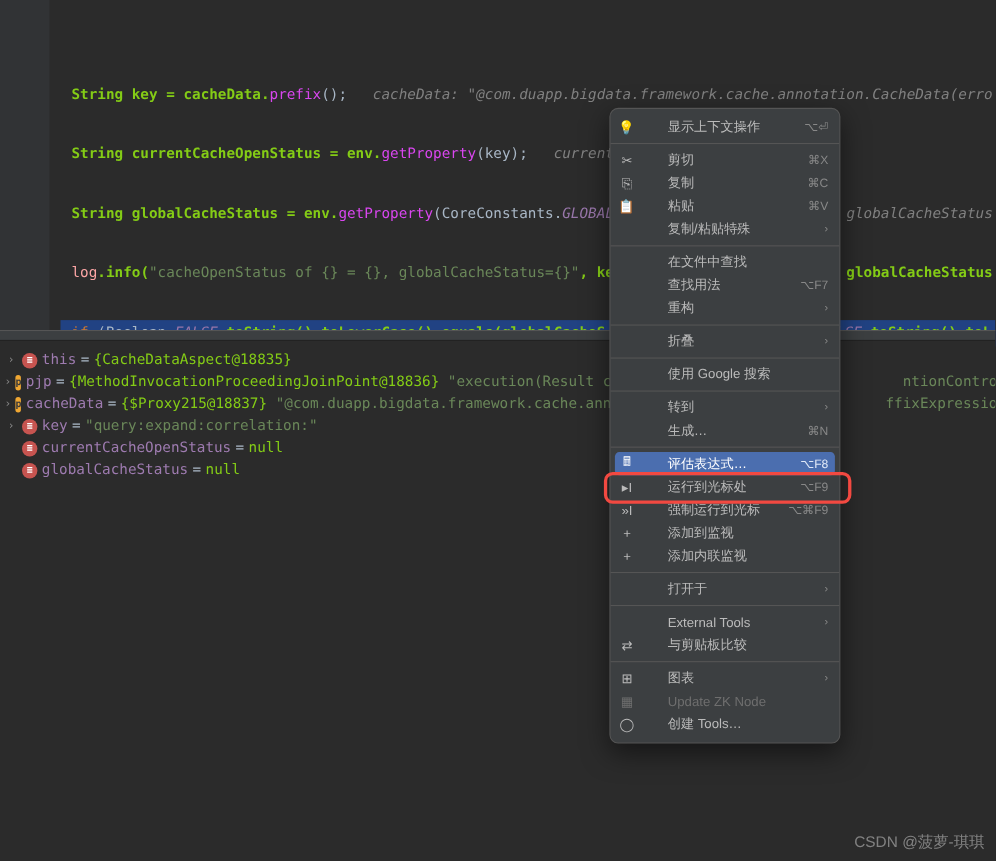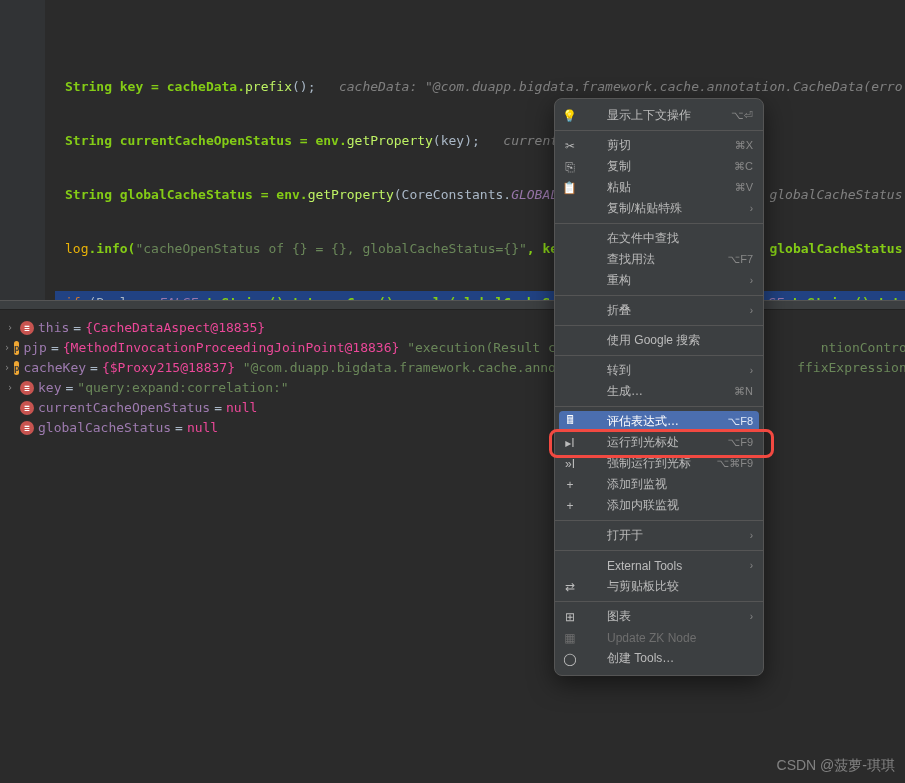--- a/index.html
+++ b/index.html
@@ -28,22 +28,22 @@
     position: absolute;
     left: 0; top: 0;
     width: 45px;
     height: 100%;
     background: #313335;
   }
   .code { padding-left: 55px; }
   .kw { color: #cc7832; }
   .str { color: #6a8759; }
   .const { color: #9876aa; font-style: italic; }
-  .field { color: #eab308; margin-top: 32px; }
-  .method { color: #bef264; }
+  .field { color: #fca5a5; margin-top: 32px; }
+  .method { color: #d946ef; }
   .paren { color: #a9b7c6; }
   .punc { color: #cc7832; }
   .comment { color: #808080; font-style: italic; }
   .ident { color: #84cc16; font-weight: bold; }
   .under { text-decoration: underline dotted #808080; }
   .static { color: #9876aa; font-style: italic; }
 
   .divider {
     position: absolute;
     left: 0; right: 0;
@@ -75,21 +75,21 @@
     border-radius: 7px;
     display: inline-flex;
     align-items: center; justify-content: center;
     font-size: 9px;
     margin: 0 4px;
     font-weight: bold;
   }
   .badge-red { background: #c75450; color: #fff; }
   .badge-or { background: #f0a732; color: #3b3b3b; }
   .varname { color: #9e7bb0; }
-  .varval { color: #ec4899; text-align: right; }
+  .varval { color: #84cc16; text-align: right; }
   .eq { color: #a9b7c6; padding: 0 4px; }
   .strv { color: #6a8759; }
 
   
   .ctxmenu {
     position: absolute;
     top: 98px;
     left: 554px;
     width: 210px;
     background: #3c3f41;
@@ -181,21 +181,21 @@
       <span class="eq">=</span>
     <span class="varval">{MethodInvocationProceedingJoinPoint@18836}</span>
     <span>&nbsp;</span>
       <span class="strv">"execution(Result com.data</span>
     <span style="flex:0 0 210px"></span>
       <span class="strv">ntionController.correlat</span>
   </div>
   <div class="vrow">
     <span class="chevron">›</span>
     <span class="badge badge-or">p</span>
-    <span class="varname">cacheKey</span>
+    <span class="varname">cacheData</span>
       <span class="eq">=</span>
     <span class="varval">{$Proxy215@18837}</span>
     <span>&nbsp;</span>
       <span class="strv">"@com.duapp.bigdata.framework.cache.annotati</span>
     <span style="flex:0 0 210px"></span>
       <span class="strv">ffixExpression=#query</span>
   </div>
   <div class="vrow">
     <span class="chevron">›</span>
     <span class="badge badge-red">≡</span>

